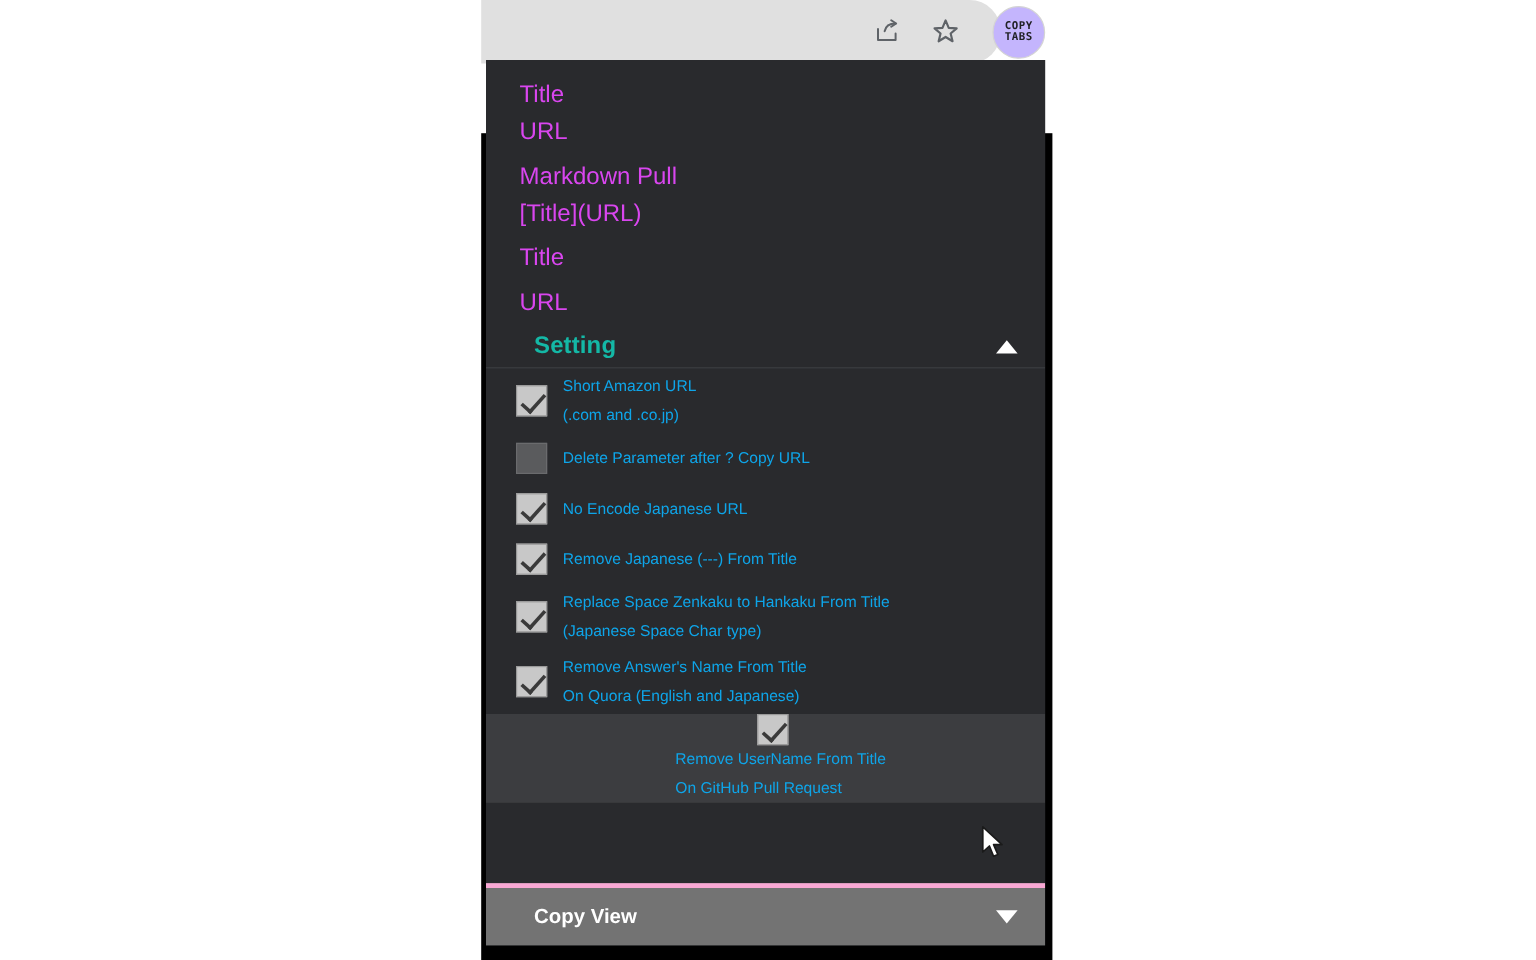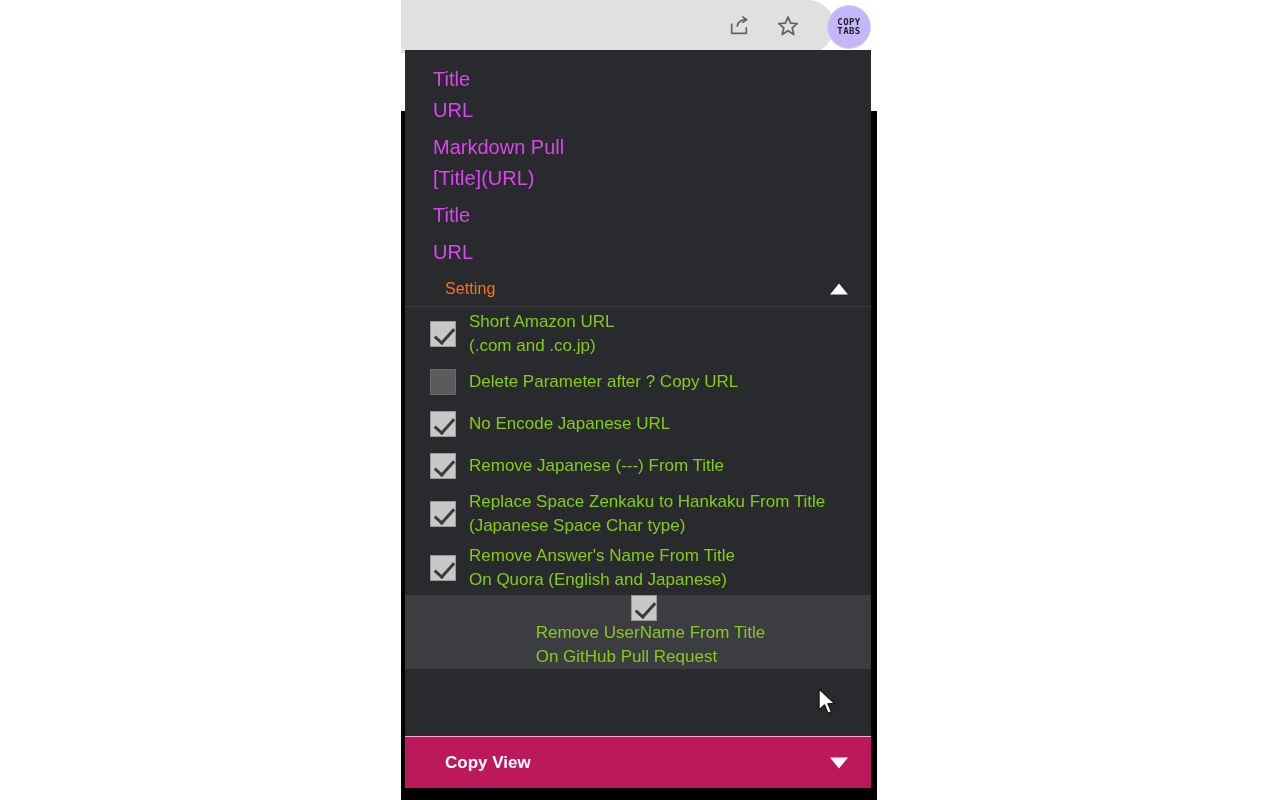--- a/index.html
+++ b/index.html
@@ -101,23 +101,23 @@
   
   .section-header {
     position: relative;
     height: 36px;
     display: flex;
     align-items: center;
     padding-left: 40px;
     border-bottom: 1px solid #3b3d41;
   }
   .section-header .title {
-    font-size: 16px;
-    font-weight: 400;
-    color: #f97316;
+    font-size: 20px;
+    font-weight: 700;
+    color: #14b8a6;
     letter-spacing: 0.1px;
   }
   .section-header .chev {
     position: absolute;
     right: 23px;
     top: 50%;
     transform: translateY(-50%);
     width: 0; height: 0;
   }
   .chev.up {
@@ -157,38 +157,38 @@
     position: absolute;
     left: 8px;
     top: 2px;
     width: 8px;
     height: 17px;
     border: solid #3a3a3a;
     border-width: 0 3px 3px 0;
     transform: rotate(42deg);
   }
   .setting-label {
-    font-size: 17px;
+    font-size: 13px;
     line-height: 24px;
-    color: #84cc16;
+    color: #0ea5e9;
   }
   .setting-label .sub { display: block; }
 
   
   #footer-bar {
     position: absolute;
     left: 0;
     bottom: 0;
     width: 100%;
     height: 52px;
-    border-top: 1px solid #f9a8d4;
+    border-top: 4px solid #f9a8d4;
     display: flex;
     align-items: center;
     padding-left: 40px;
-    background: #be185d;
+    background: #737373;
   }
   #footer-bar .title {
     font-size: 17px;
     font-weight: 700;
     color: #ffffff;
   }
   #footer-bar .chev {
     position: absolute;
     right: 23px;
     top: 50%;

